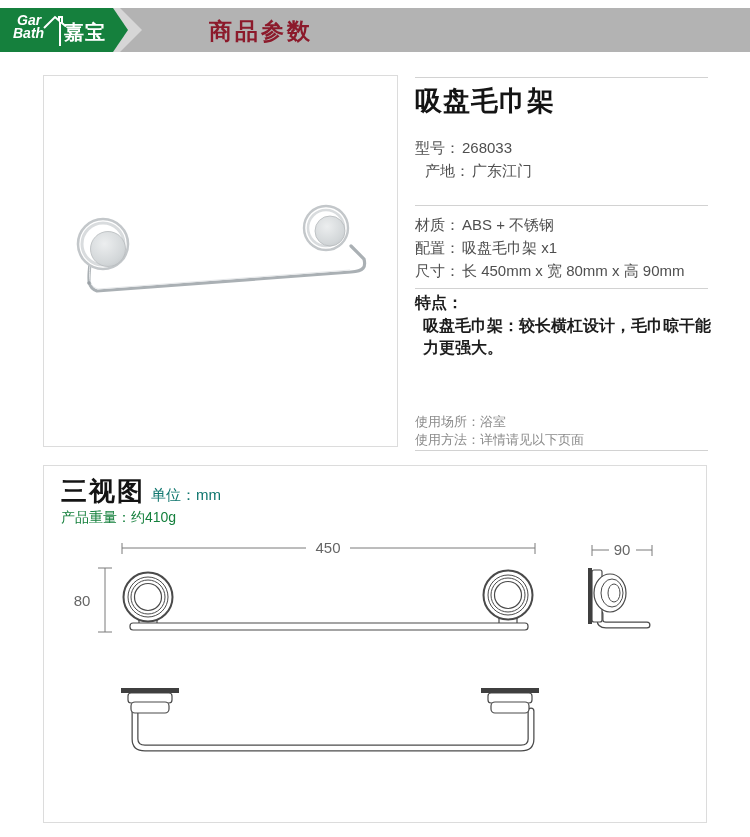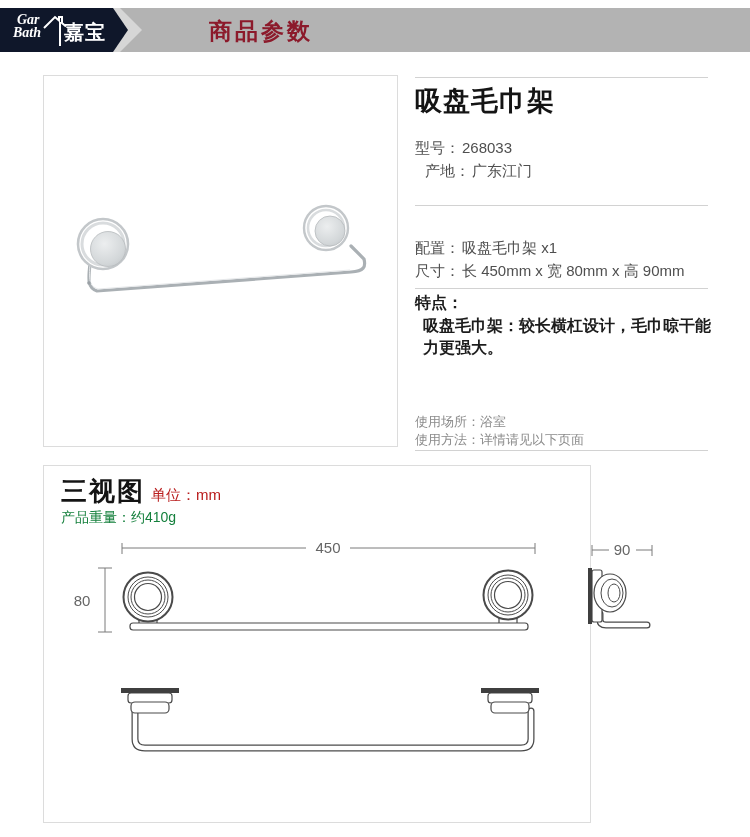--- a/index.html
+++ b/index.html
@@ -7,22 +7,22 @@
     width:750px; height:837px; position:relative; background:#ffffff;
     font-family:"Liberation Sans","DejaVu Sans",sans-serif;
     -webkit-font-smoothing:antialiased;
   }
 
   
   .header { position:absolute; left:0; top:8px; width:750px; height:44px; }
   .header-bar { position:absolute; left:60px; top:0; width:690px; height:44px; background:#b3b3b3; }
   .chevron-light { position:absolute; left:102px; top:0; width:40px; height:44px; background:#d6d6d6;
     clip-path:polygon(0 0, 45% 0, 100% 50%, 45% 100%, 0 100%, 55% 50%); }
-  .logo-block { position:absolute; left:0; top:0; width:128px; height:44px; background:#0f172a;
-    clip-path:polygon(0 0, 113px 0, 128px 22px, 113px 44px, 0 44px);font-family:Liberation Serif, serif; }
+  .logo-block { position:absolute; left:0; top:0; width:128px; height:44px; background:#15803d;
+    clip-path:polygon(0 0, 113px 0, 128px 22px, 113px 44px, 0 44px); }
   .logo-gar  { position:absolute; left:17px; top:5px;  color:#fff; font-weight:bold; font-style:italic; font-size:14px; line-height:14px; }
   .logo-bath { position:absolute; left:13px; top:18px; color:#fff; font-weight:bold; font-style:italic; font-size:14px; line-height:14px; }
   .logo-house { position:absolute; left:42px; top:6px; }
   .logo-sep { position:absolute; left:59px; top:14px; width:2px; height:24px; background:#fff; }
   .logo-cn { position:absolute; left:64px; top:11px; color:#fff; font-weight:bold; font-size:20px; letter-spacing:1px; }
   .section-title { position:absolute; left:165px; top:0; height:56px; line-height:46px;
     color:#8c1a2b; font-size:23px; font-weight:bold; letter-spacing:3px;margin-left:44px; }
 
   
   .photo-box { position:absolute; left:43px; top:75px; width:355px; height:372px;
@@ -36,24 +36,24 @@
   .spec-row { position:absolute; left:0; font-size:15px; color:#4f4f4f; white-space:nowrap; }
   .spec-row .lab { margin-right:2px; }
   .r1{top:64px;} .r2{top:87px;margin-left:10px;} .r3{top:110px;}
   .r4{top:141px;} .r5{top:164px;} .r6{top:187px;}
   .features-title { position:absolute; left:0; top:218px; font-size:16px; font-weight:bold; color:#1c1c1c; }
   .features-text  { position:absolute; left:0; top:240px; width:293px; font-size:16px; font-weight:bold; color:#1c1c1c; line-height:22px;margin-left:8px; }
   .usage-row { position:absolute; left:0; font-size:13px; color:#8b8b8b; white-space:nowrap; }
   .u1{top:338px;} .u2{top:356px;}
 
   
-  .threeview-box { position:absolute; left:43px; top:465px; width:548px; height:358px;
+  .threeview-box { position:absolute; left:43px; top:465px; width:664px; height:358px;
     border:1px solid #dcdcdc; box-sizing:border-box; background:#fff;padding-left:13px; }
   .tv-title { position:absolute; left:17px; top:8px; font-size:26px; font-weight:bold; color:#141414; letter-spacing:2px; }
-  .tv-unit { position:absolute; left:107px; top:20px; font-size:15px; color:#b91c1c; }
+  .tv-unit { position:absolute; left:107px; top:20px; font-size:15px; color:#0f766e; }
   .tv-weight { position:absolute; left:17px; top:43px; font-size:14px; color:#15803d; }
   .drawing { position:absolute; left:0; top:60px; }
 
   svg text { font-family:"Liberation Sans","DejaVu Sans",sans-serif; }
 </style>
 </head>
 <body>
 
 <div class="header">
   <div class="header-bar"></div>
@@ -100,20 +100,23 @@
 
   <div class="spec-row r1">
     <span class="lab">型号：</span><span>268033</span>
   </div>
   <div class="spec-row r2">
     <span class="lab">产地：</span><span>广东江门</span>
   </div>
 
   <div class="d-divider dv1"></div>
 
+  <div class="spec-row r4">
+    <span class="lab">材质：</span><span>ABS + 不锈钢</span>
+  </div>
   <div class="spec-row r5">
     <span class="lab">配置：</span><span>吸盘毛巾架 x1</span>
   </div>
   <div class="spec-row r6">
     <span class="lab">尺寸：</span><span>长 450mm x 宽 80mm x 高 90mm</span>
   </div>
 
   <div class="d-divider dv2"></div>
 
   <div class="features-title">特点：</div>

